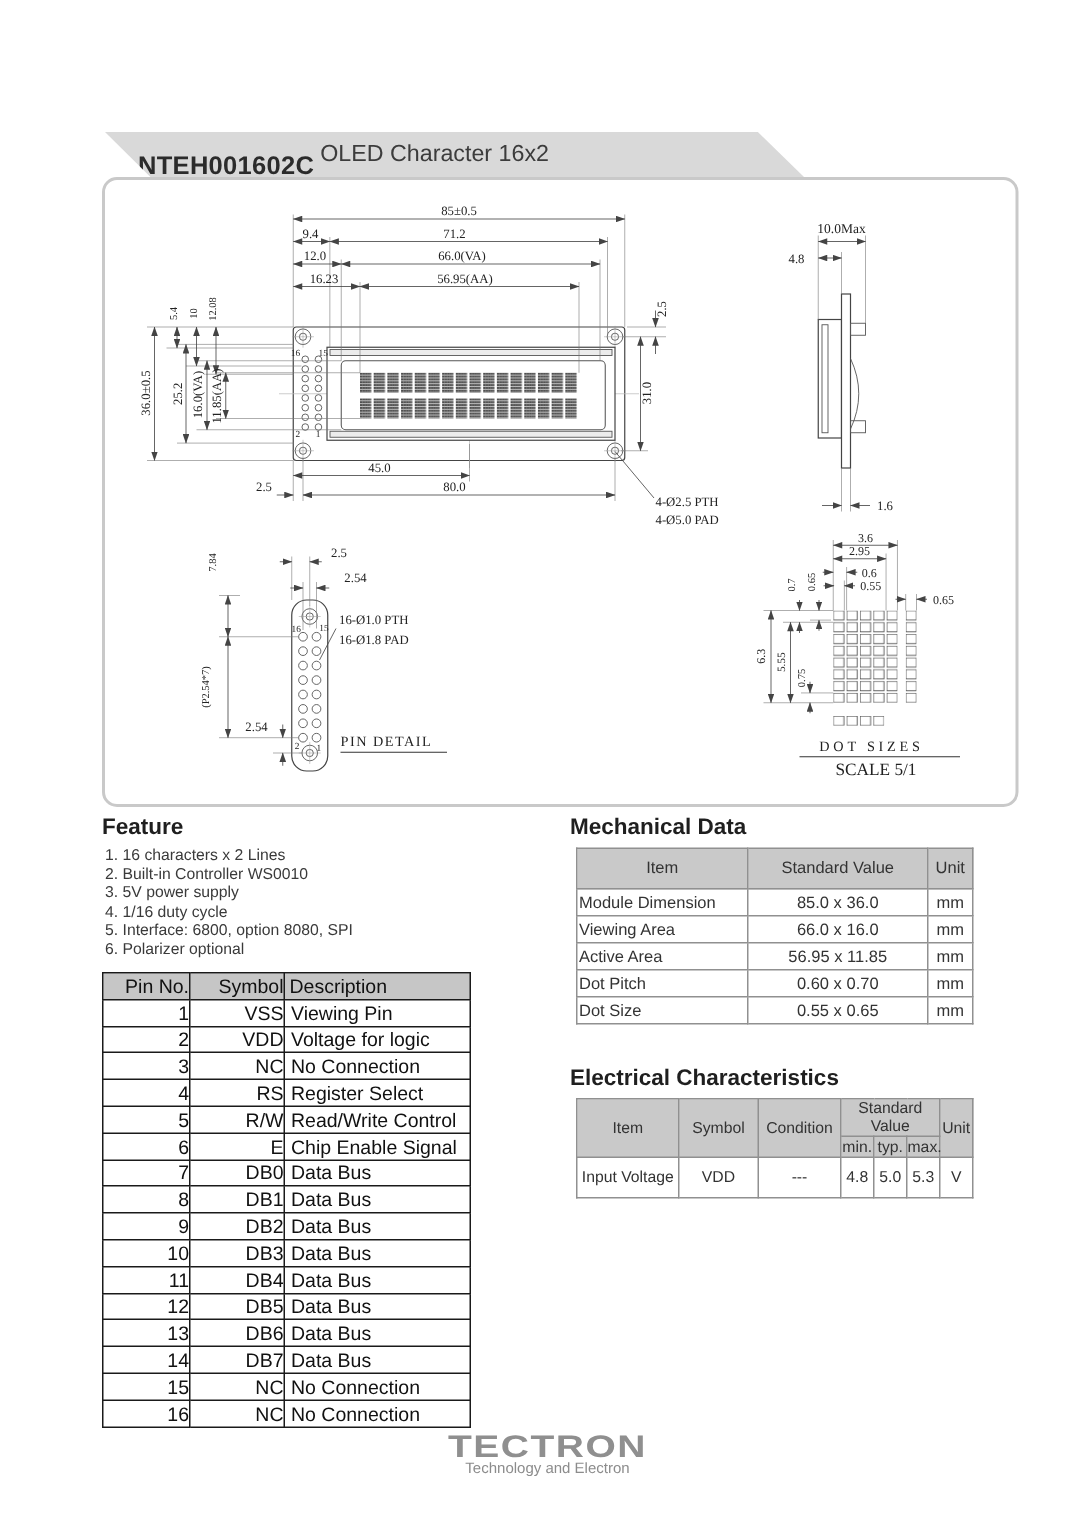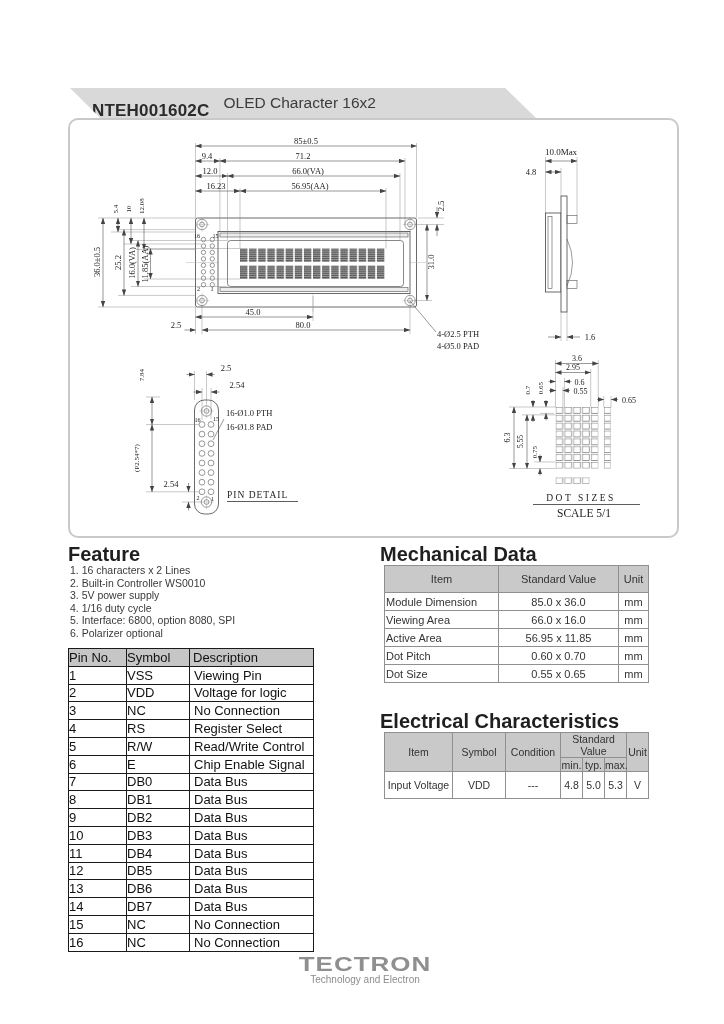--- a/index.html
+++ b/index.html
@@ -3,41 +3,41 @@
 <meta charset="utf-8">
 <style>
   html,body{margin:0;padding:0;}
   body{width:724px;height:1024px;position:relative;background:#fff;font-family:"Liberation Sans",sans-serif;overflow:hidden;}
   .abs{position:absolute;}
   
   .banner{left:70px;top:88px;width:466px;height:30px;background:#d9d9d9;
     clip-path:polygon(0 0,93.4% 0,100% 100%,6.5% 100%);
     display:flex;align-items:center;padding-left:22px;box-sizing:border-box;}
   .banner .model{font-size:17px;font-weight:bold;color:#2b2b2b;letter-spacing:.2px;margin-top:16px;}
-  .banner .sub{font-size:15.5px;color:#3c3c3c;margin-left:14px;}
+  .banner .sub{font-size:15.5px;color:#3c3c3c;margin-left:4px;}
   
   .panel{left:68px;top:118px;width:611px;height:420px;border:2px solid #c9c9c9;border-radius:10px;box-sizing:border-box;background:#fff;}
   svg text{font-family:"Liberation Serif",serif;fill:#222;}
   .dt{font-size:8.5px;text-anchor:middle;}
   .st{text-anchor:start;}
   .t9{font-size:9px;}
   .t7{font-size:7px;}
   .t6{font-size:6.2px;}
   .dim{stroke:#444;stroke-width:.55;fill:none;}
   .ext{stroke:#777;stroke-width:.4;fill:none;}
   .out{stroke:#444;stroke-width:.8;fill:#fff;}
   .thin{stroke:#555;stroke-width:.6;fill:none;}
   .cl{stroke:#bbb;stroke-width:.5;}
   
-  .h2{font-size:20px;font-weight:bold;color:#1f1f1f;}
+  .h2{font-size:15px;font-weight:bold;color:#1f1f1f;}
   .feat{font-size:10.5px;color:#3a3a3a;line-height:12.6px;}
   
   table{border-collapse:collapse;table-layout:fixed;}
   .pintbl{width:245px;font-size:13px;color:#111;}
-  .pintbl td,.pintbl th{border:1.5px solid #1a1a1a;height:16.8px;padding:0;line-height:15px;font-weight:normal;text-align:left;}
+  .pintbl td,.pintbl th{border:1.5px solid #1a1a1a;height:16.8px;padding:0;line-height:15px;font-weight:normal;text-align:right;}
   .pintbl .desc{text-align:left;padding-left:4px;}
   .pintbl thead td{background:#c6c6c6;}
   .pintbl thead .desc{padding-left:3px;}
   .mech{width:264px;font-size:11px;color:#333;}
   .mech td{border:1px solid #909090;text-align:center;height:17px;padding:0;}
   .mech thead td{background:#c9c9c9;height:26px;}
   .mech .item{text-align:left;padding-left:1px;}
   .elec{width:264px;font-size:10.5px;color:#333;}
   .elec td{border:1px solid #909090;text-align:center;padding:0;height:13px;}
   .elec thead td{background:#c9c9c9;}

